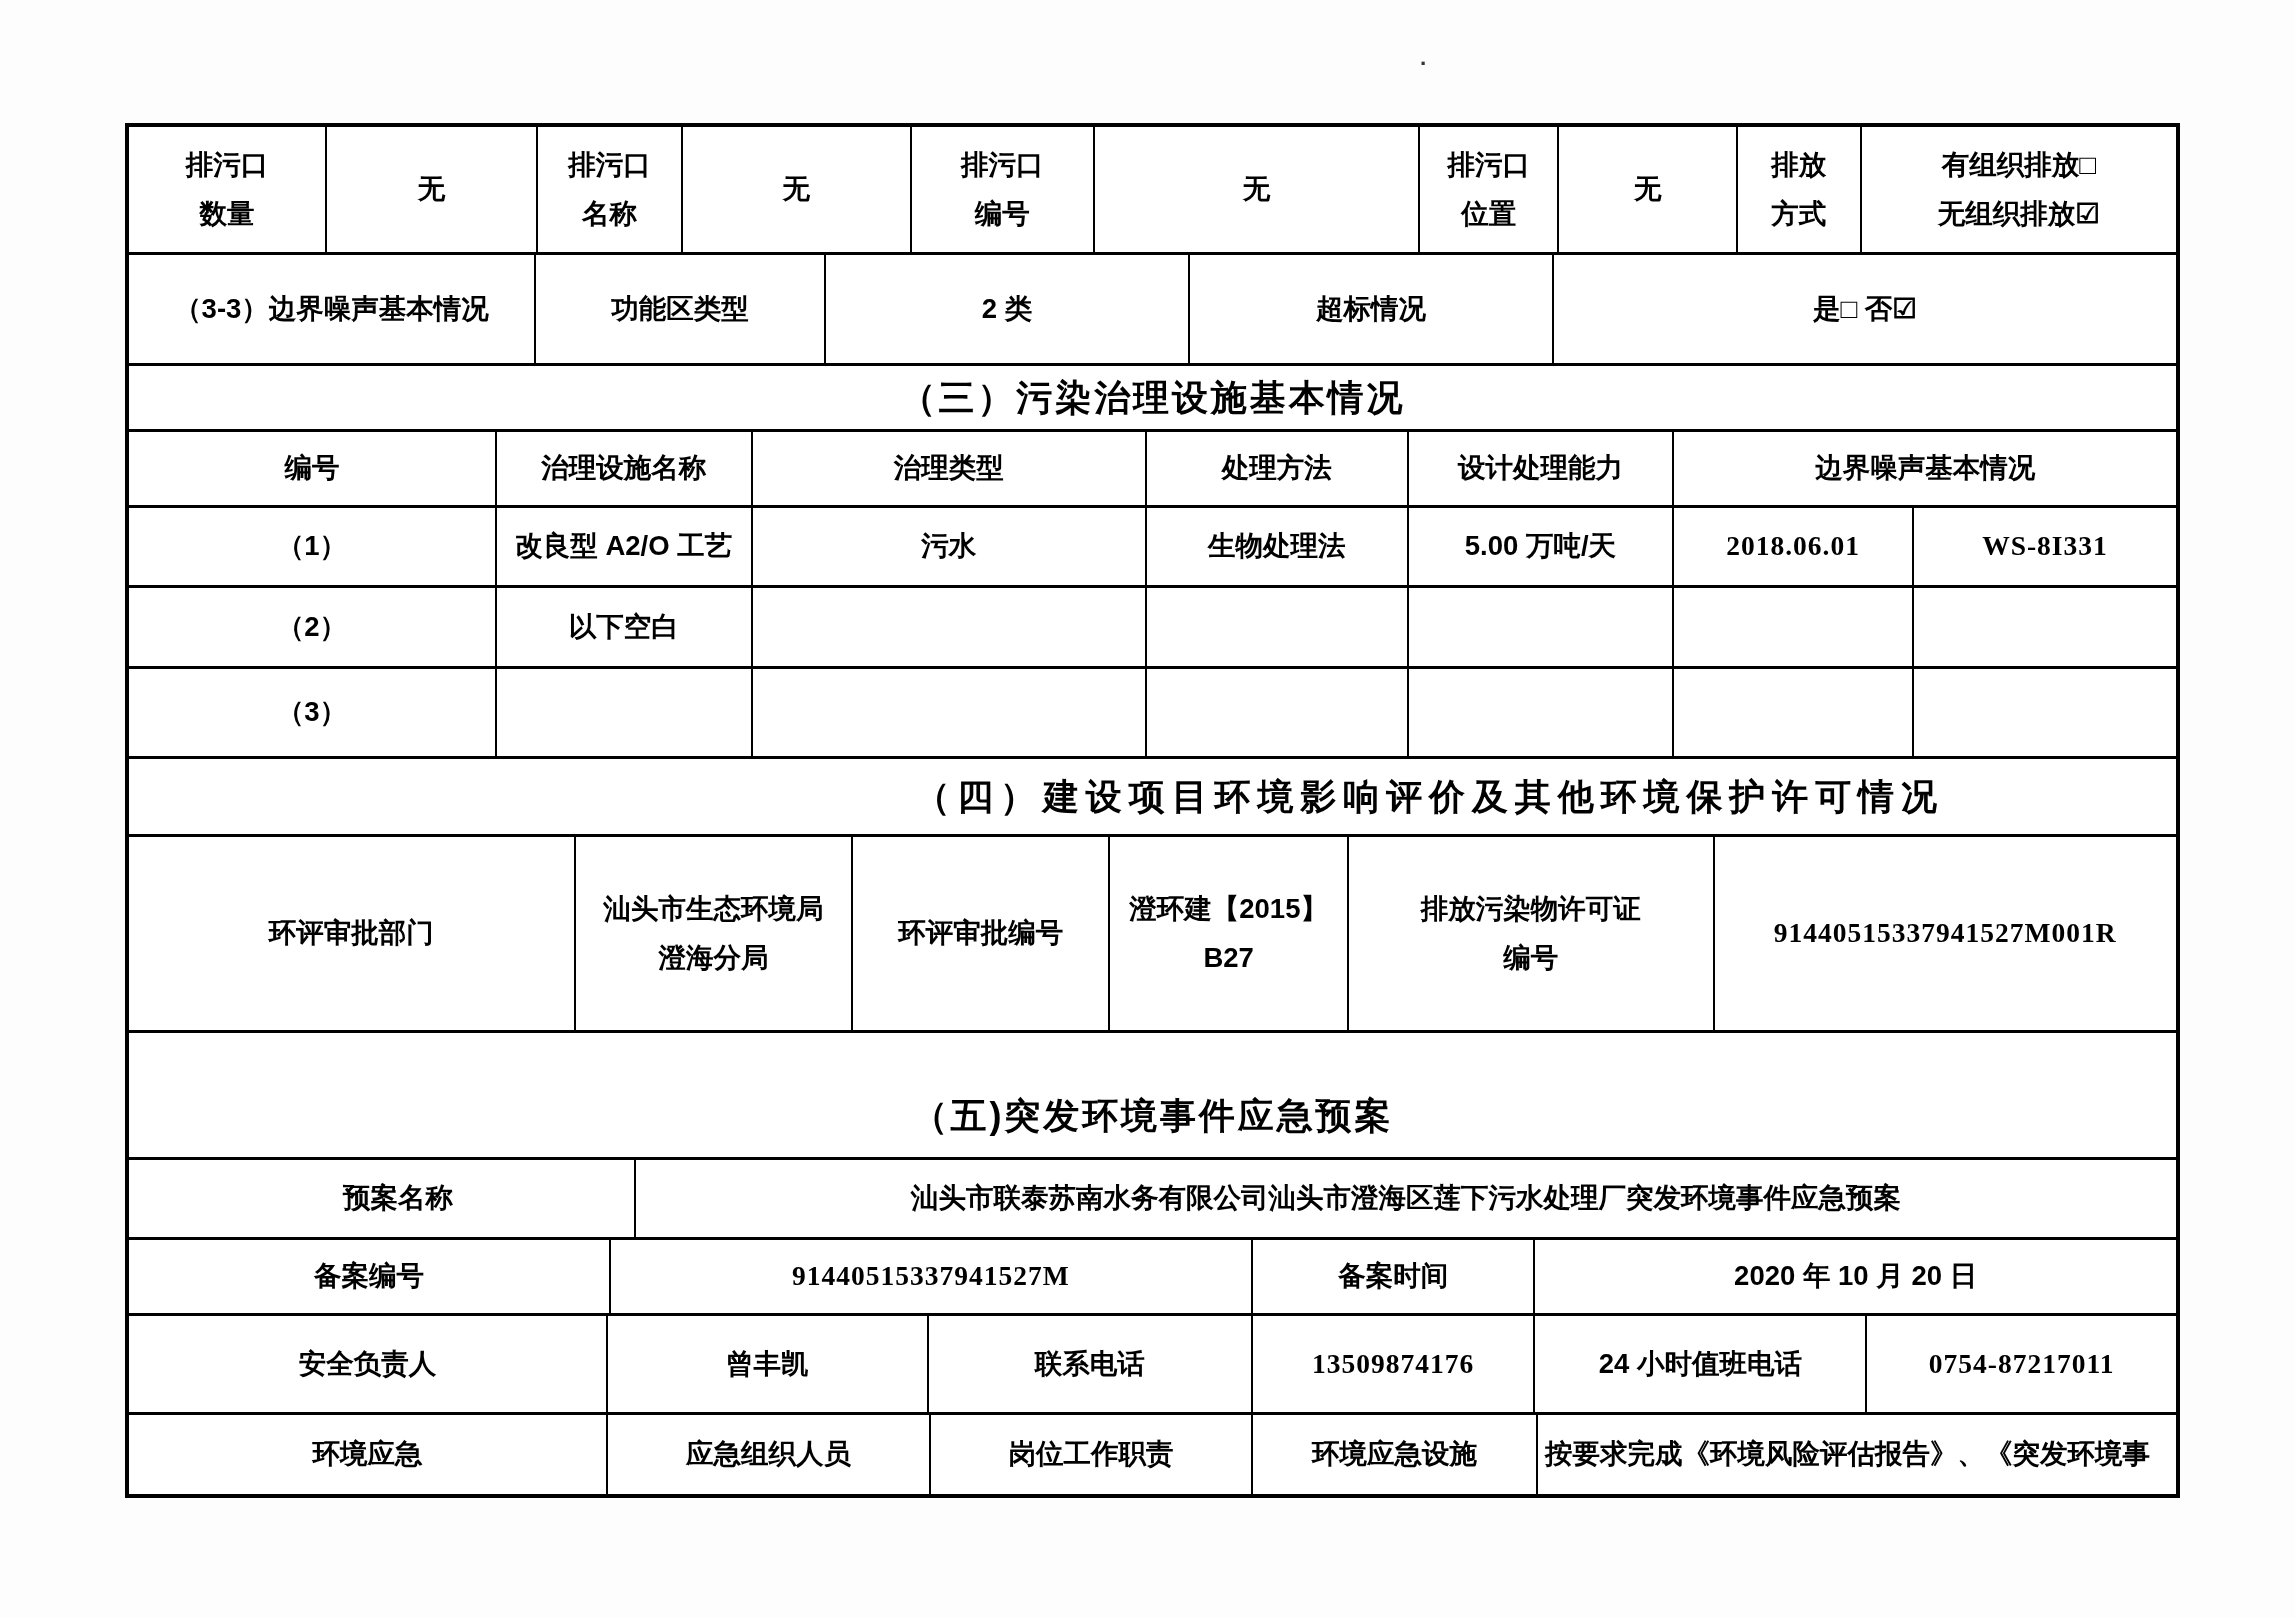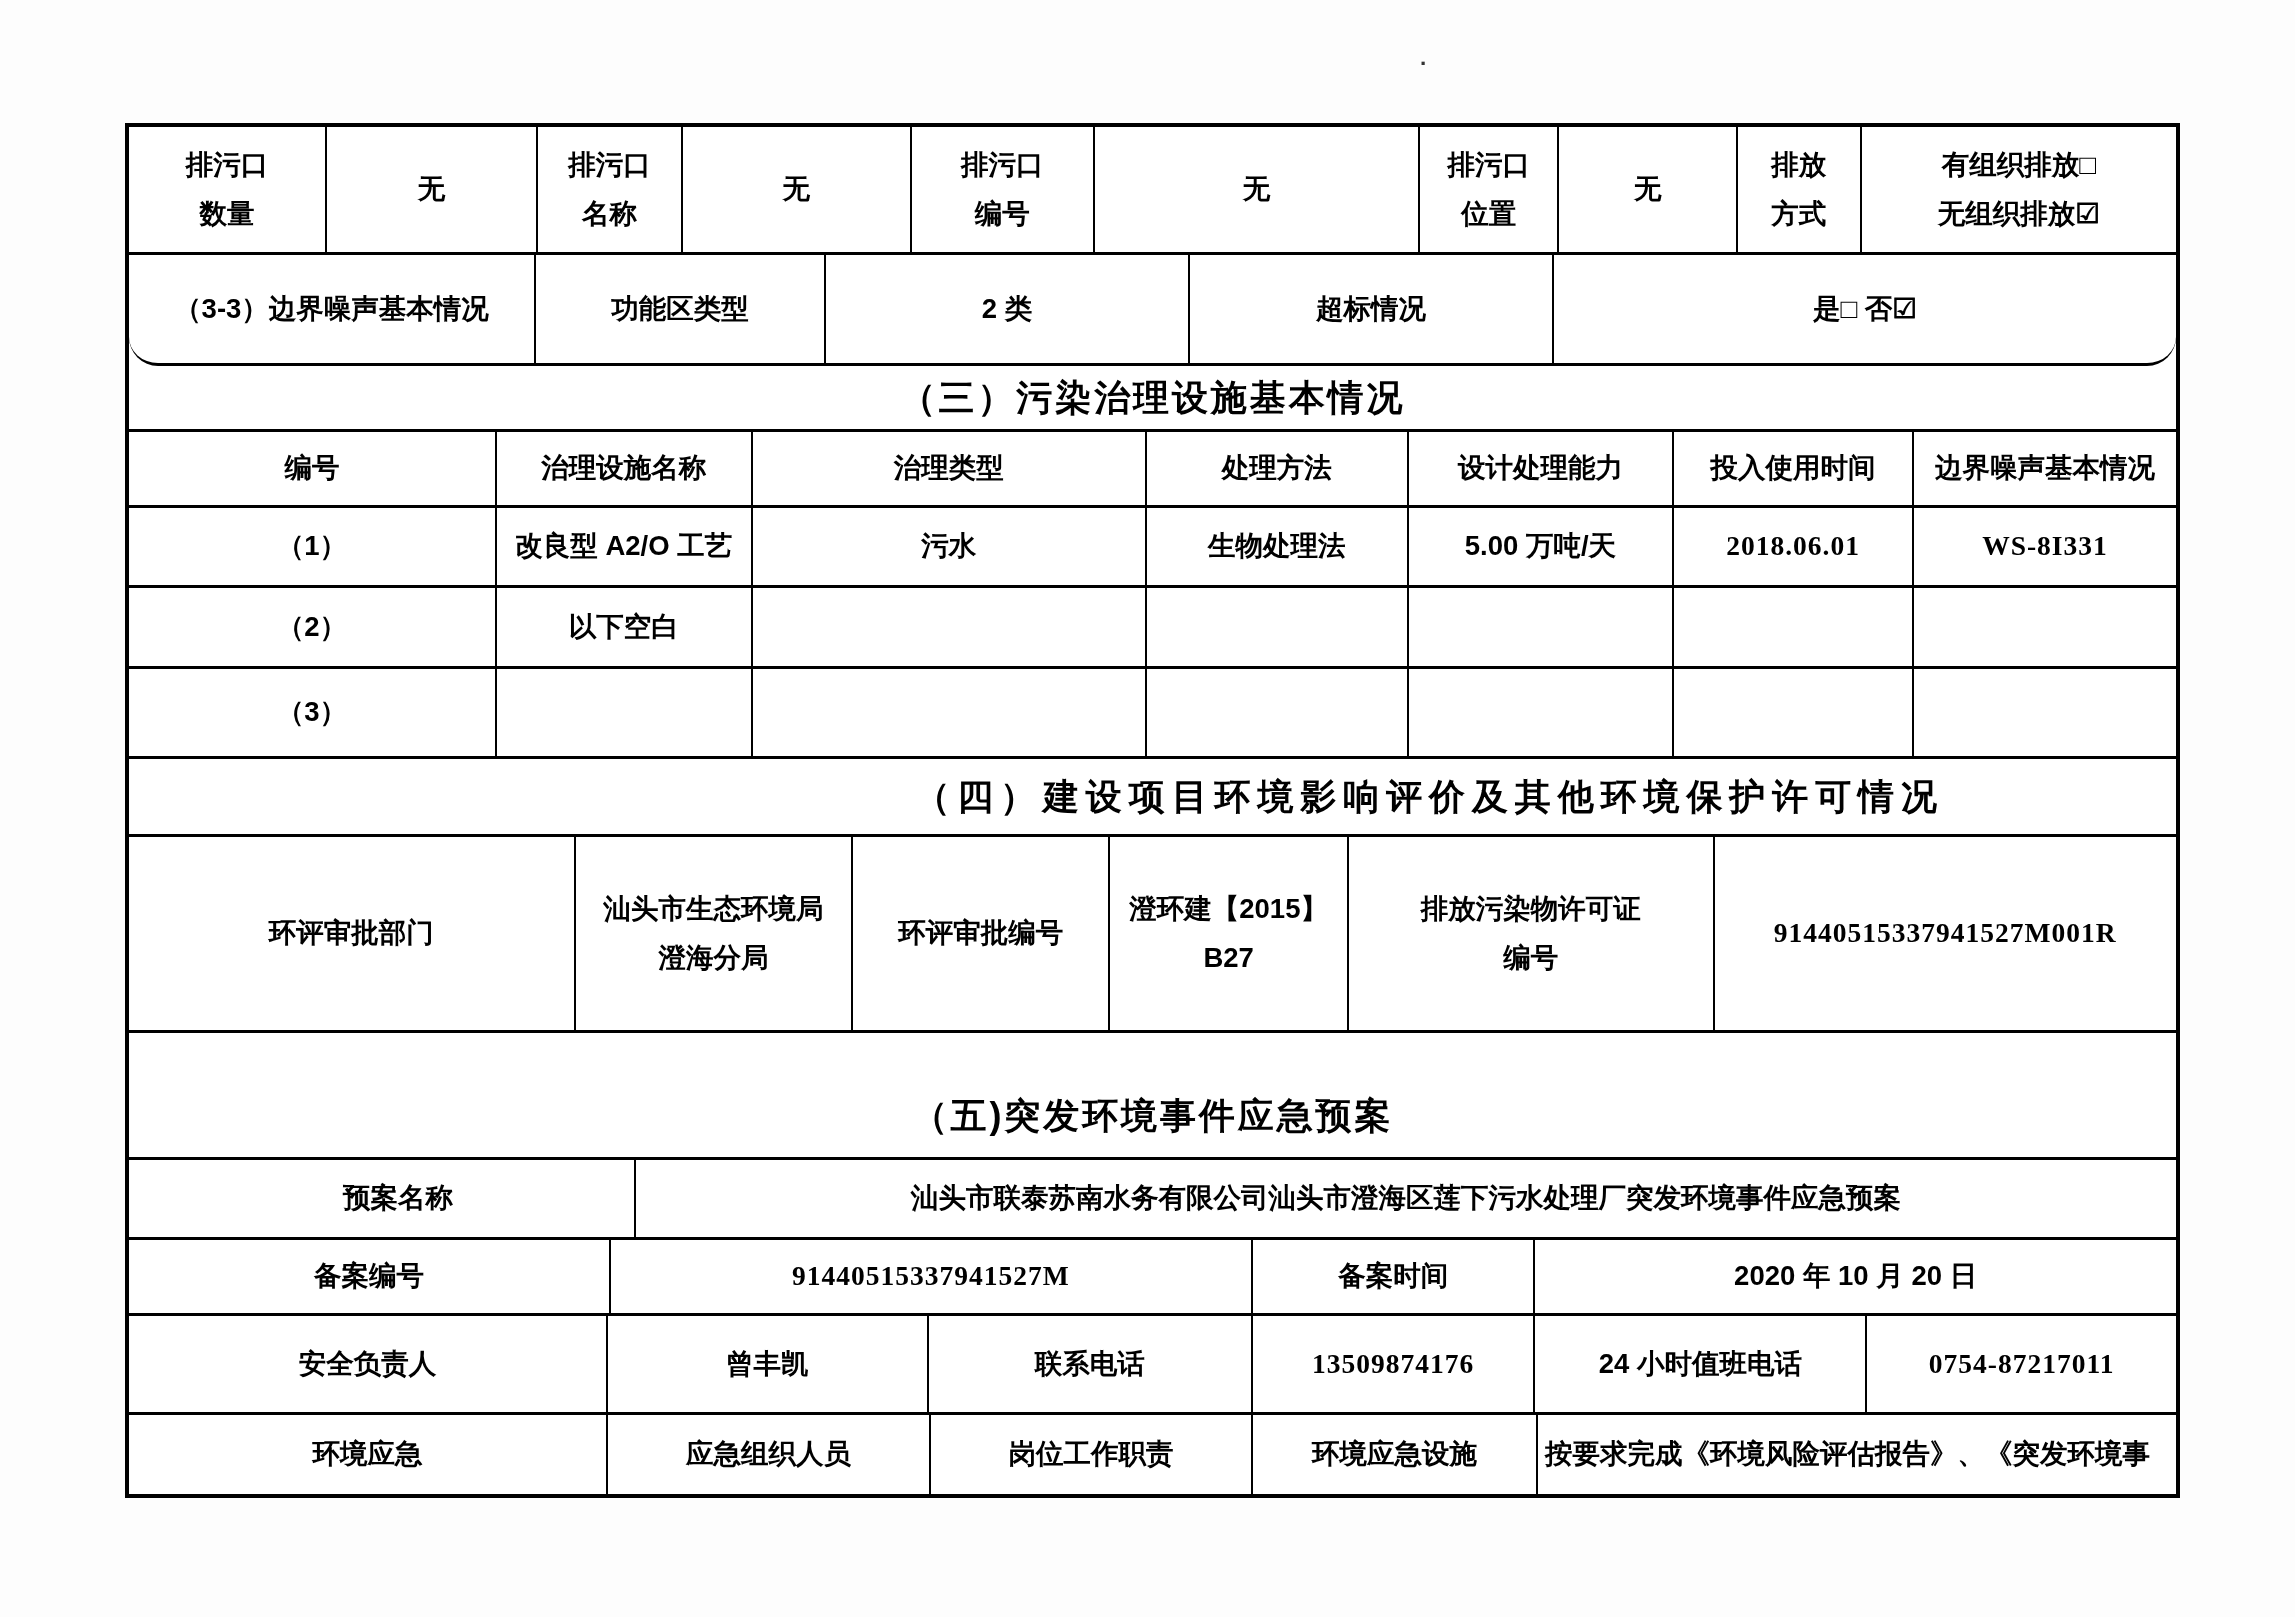--- a/index.html
+++ b/index.html
@@ -17,21 +17,21 @@
     border-right: 2.5px solid #000;
     display: flex; align-items: center; justify-content: center;
     text-align: center; white-space: pre-line;
     font-weight: bold; font-size: 27.5px; line-height: 1.75;
     padding: 2.9px 6.9px; overflow: hidden; color: #000;
   }
   .td:last-child { border-right: none; }
   .num { font-family: "Liberation Serif", serif; letter-spacing: 1px; }
   .title { font-size: 36px; letter-spacing: 2.9px; }
   .r1  { height: 128px; }
-  .r2  { height: 111px; border-radius: 29px; }
+  .r2  { height: 111px; }
   .r3  { height: 66px; justify-content: flex-end; }
   .r4  { height: 76px; }
   .r5  { height: 80px; }
   .r6  { height: 81px; }
   .r7  { height: 90px; }
   .r8  { height: 78px; }
   .r8 .td { padding-left: 560px; letter-spacing: 6.9px; }
   .r9  { height: 196px; }
   .r10 { height: 87px; margin-top: 40px; }
   .r11 { height: 80px; padding-left: 33px; }
@@ -78,21 +78,20 @@
     <div class="tr r3">
       <div class="td title" style="flex:1 1 auto">（三）污染治理设施基本情况</div>
     </div>
 
     <div class="tr r4">
       <div class="td" style="flex:0 0 17.97%">编号</div>
       <div class="td" style="flex:0 0 12.50%">治理设施名称</div>
       <div class="td" style="flex:0 0 19.26%">治理类型</div>
       <div class="td" style="flex:0 0 12.78%">处理方法</div>
       <div class="td" style="flex:0 0 12.98%">设计处理能力</div>
-      <div class="td" style="flex:0 0 11.71%">投入使用时间</div>
       <div class="td" style="flex:1 1 auto">边界噪声基本情况</div>
     </div>
 
     <div class="tr r5">
       <div class="td" style="flex:0 0 17.97%">（1）</div>
       <div class="td" style="flex:0 0 12.50%">改良型 A2/O 工艺</div>
       <div class="td" style="flex:0 0 19.26%">污水</div>
       <div class="td" style="flex:0 0 12.78%">生物处理法</div>
       <div class="td" style="flex:0 0 12.98%">5.00 万吨/天</div>
       <div class="td num" style="flex:0 0 11.71%">2018.06.01</div>

